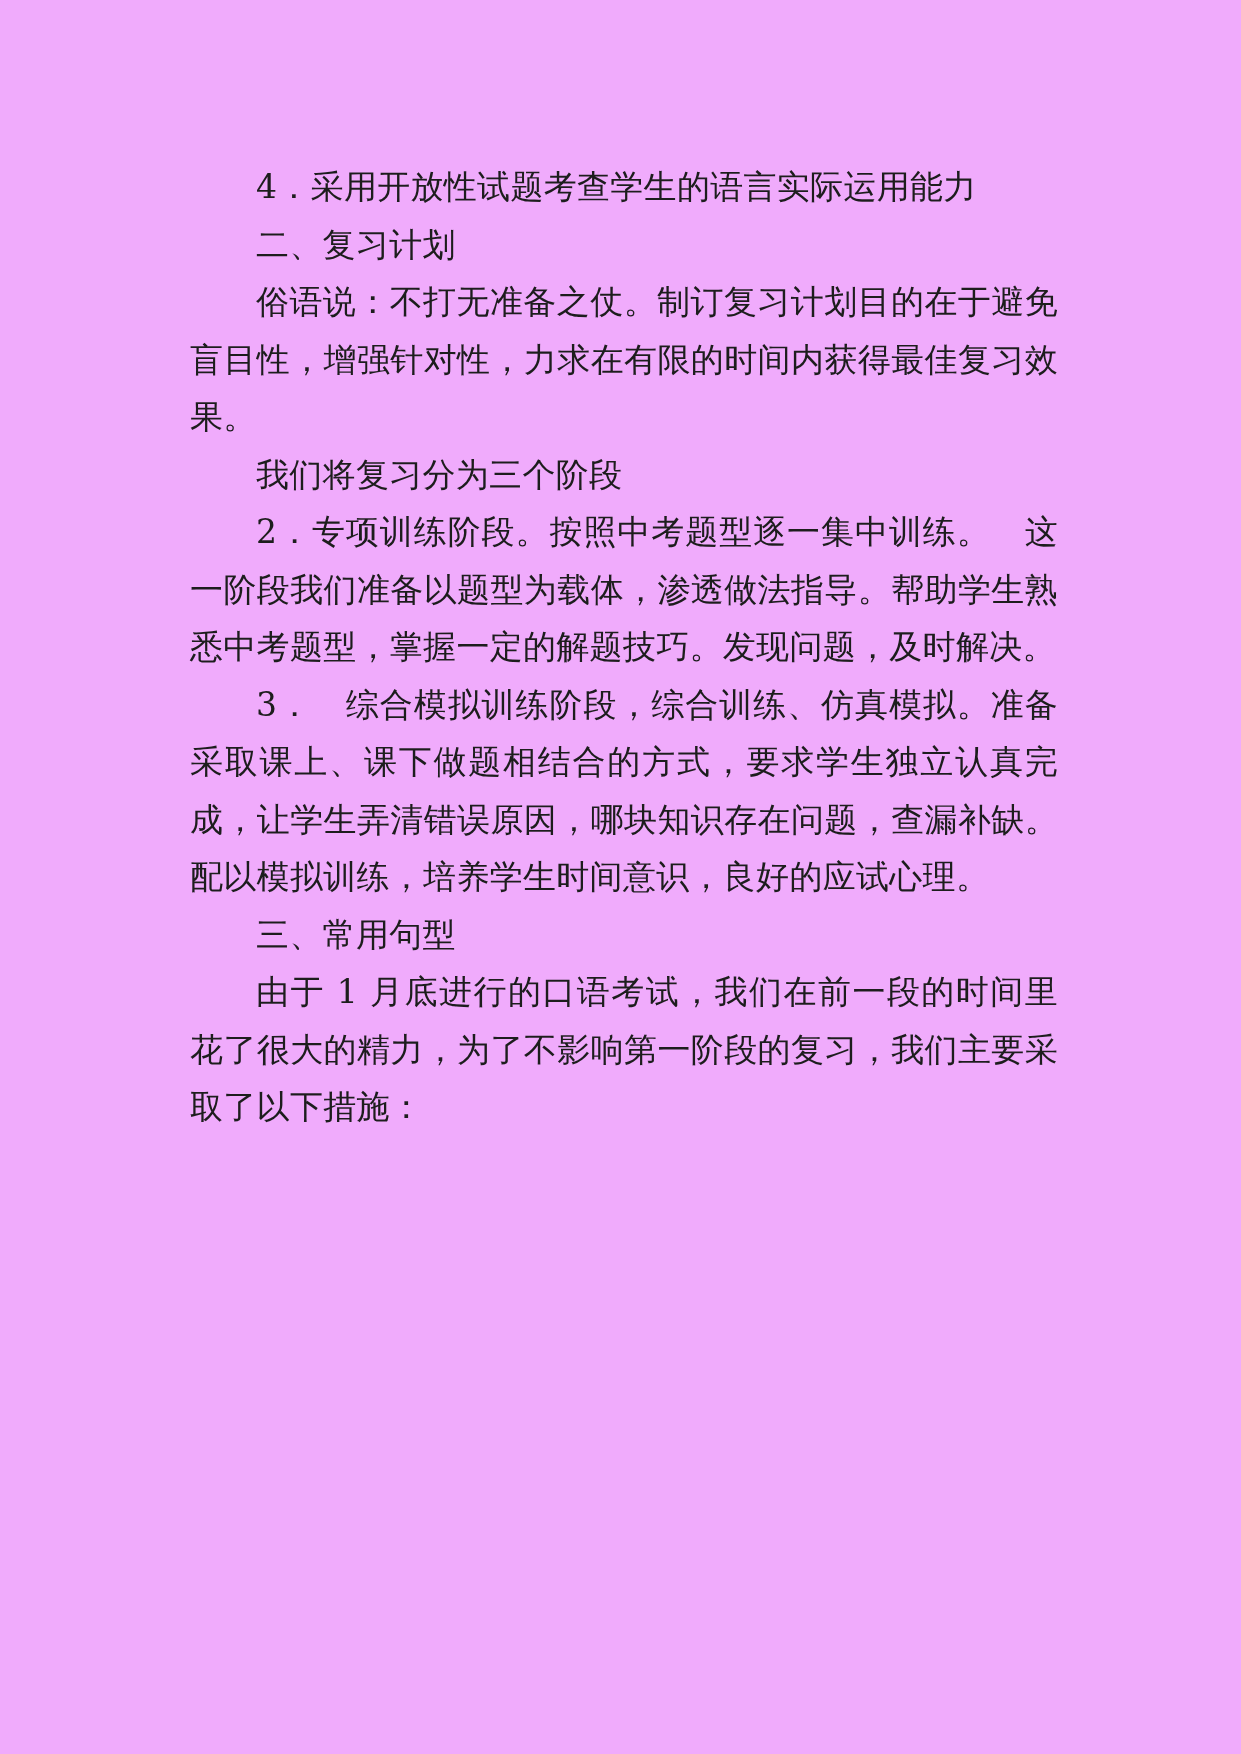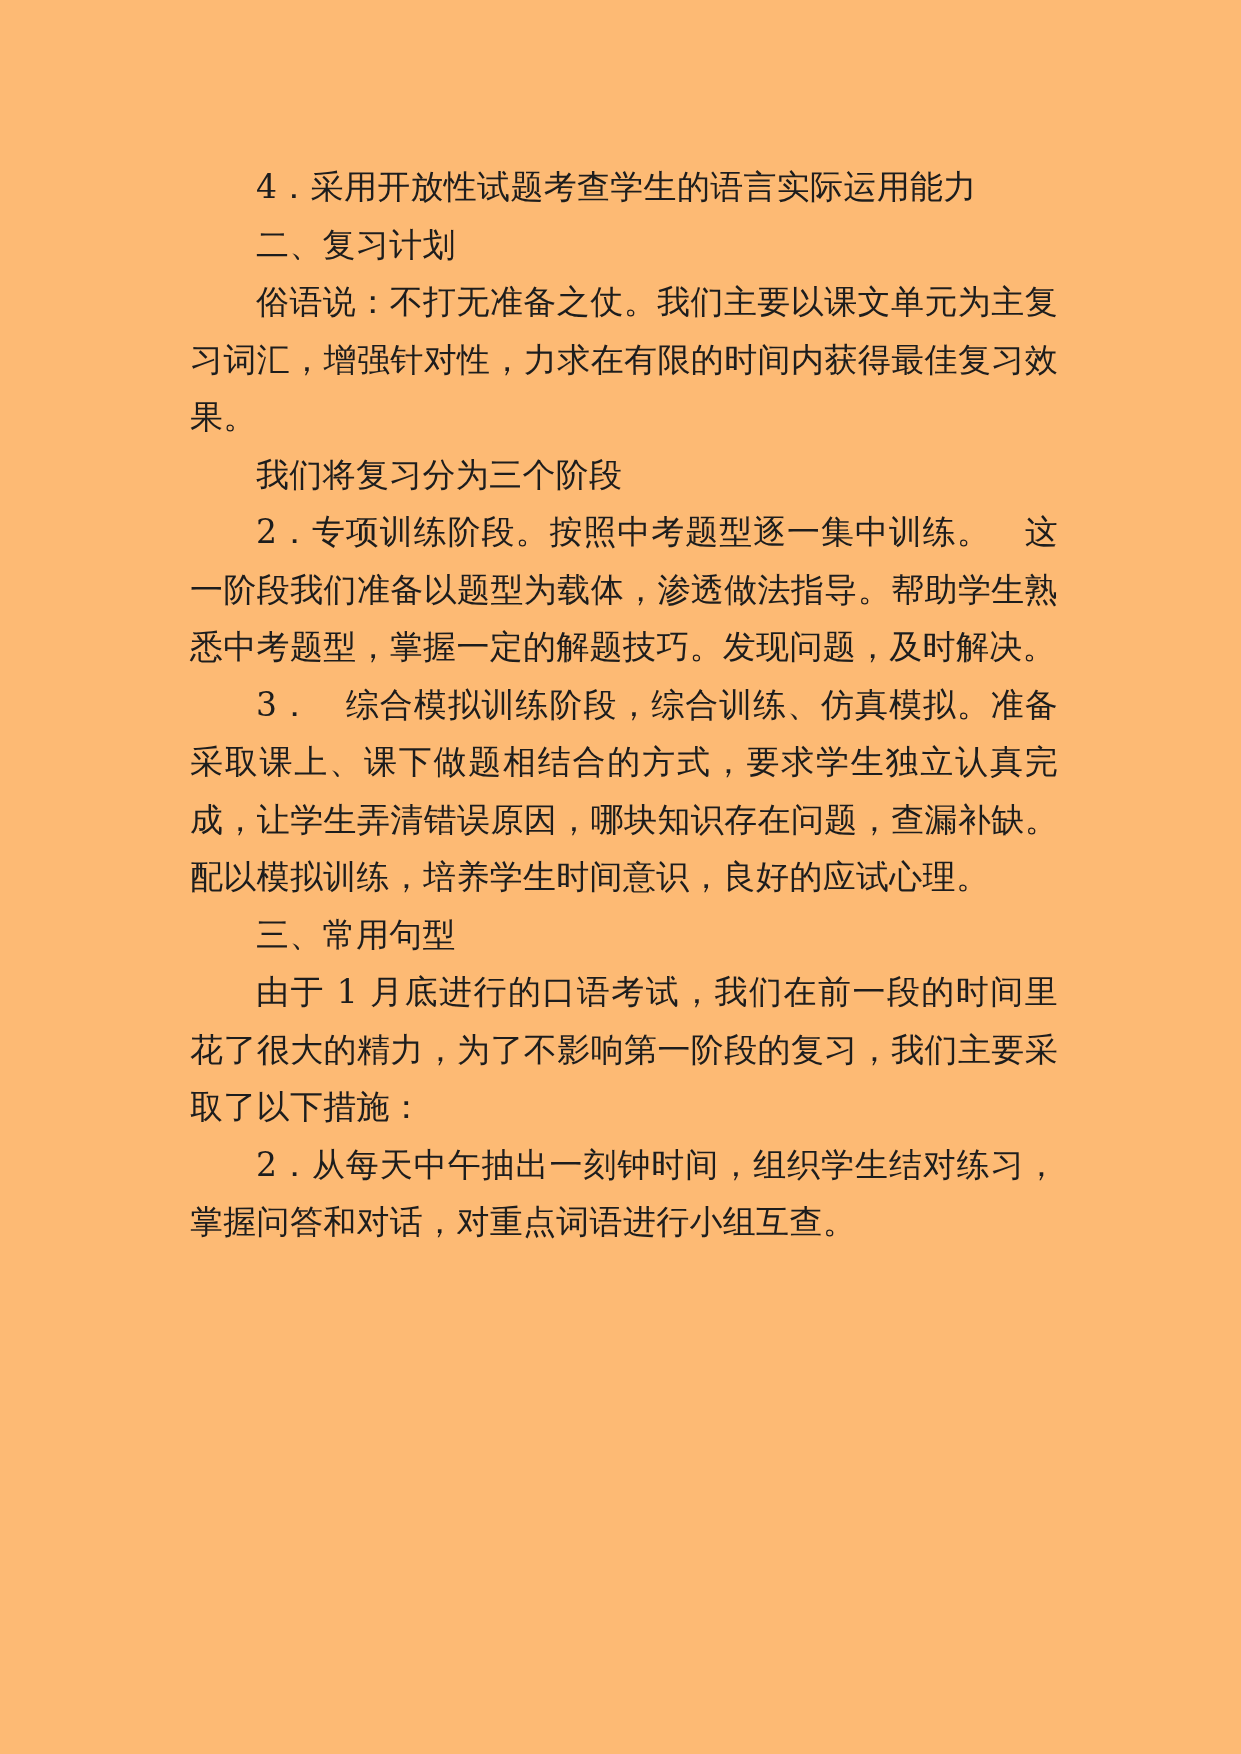--- a/index.html
+++ b/index.html
@@ -9,21 +9,21 @@
   body {
     width: 1241px;
     height: 1754px;
     background: #ffffff;
     overflow: hidden;
   }
   .page {
     position: relative;
     width: 1241px;
     height: 1754px;
-    background: #fdba74;
+    background: #f0abfc;
   }
   .doc-body {
     position: absolute;
     left: 190px;
     top: 158px;
     width: 868px;
     font-family: "DejaVu Serif", "Liberation Serif", serif;
     font-size: 33px;
     line-height: 57.5px;
     letter-spacing: 0.3px;
@@ -37,21 +37,20 @@
     word-break: break-all;
   }
 </style>
 </head>
 <body style="background: rgb(255, 255, 255);">
 
 <div class="page">
   <div class="doc-body" id="doc-body" style="color: rgb(29, 29, 29);">
       <p class="para">4．采用开放性试题考查学生的语言实际运用能力</p>
       <p class="para">二、复习计划</p>
-      <p class="para">俗语说：不打无准备之仗。我们主要以课文单元为主复习词汇，增强针对性，力求在有限的时间内获得最佳复习效果。</p>
+      <p class="para">俗语说：不打无准备之仗。制订复习计划目的在于避免盲目性，增强针对性，力求在有限的时间内获得最佳复习效果。</p>
       <p class="para">我们将复习分为三个阶段</p>
       <p class="para">2．专项训练阶段。按照中考题型逐一集中训练。　这一阶段我们准备以题型为载体，渗透做法指导。帮助学生熟悉中考题型，掌握一定的解题技巧。发现问题，及时解决。</p>
       <p class="para">3．　综合模拟训练阶段，综合训练、仿真模拟。准备采取课上、课下做题相结合的方式，要求学生独立认真完成，让学生弄清错误原因，哪块知识存在问题，查漏补缺。配以模拟训练，培养学生时间意识，良好的应试心理。</p>
       <p class="para">三、常用句型</p>
       <p class="para">由于 1 月底进行的口语考试，我们在前一段的时间里花了很大的精力，为了不影响第一阶段的复习，我们主要采取了以下措施：</p>
-      <p class="para">2．从每天中午抽出一刻钟时间，组织学生结对练习，掌握问答和对话，对重点词语进行小组互查。</p>
     </div>
 </div>
 
 </body></html>

